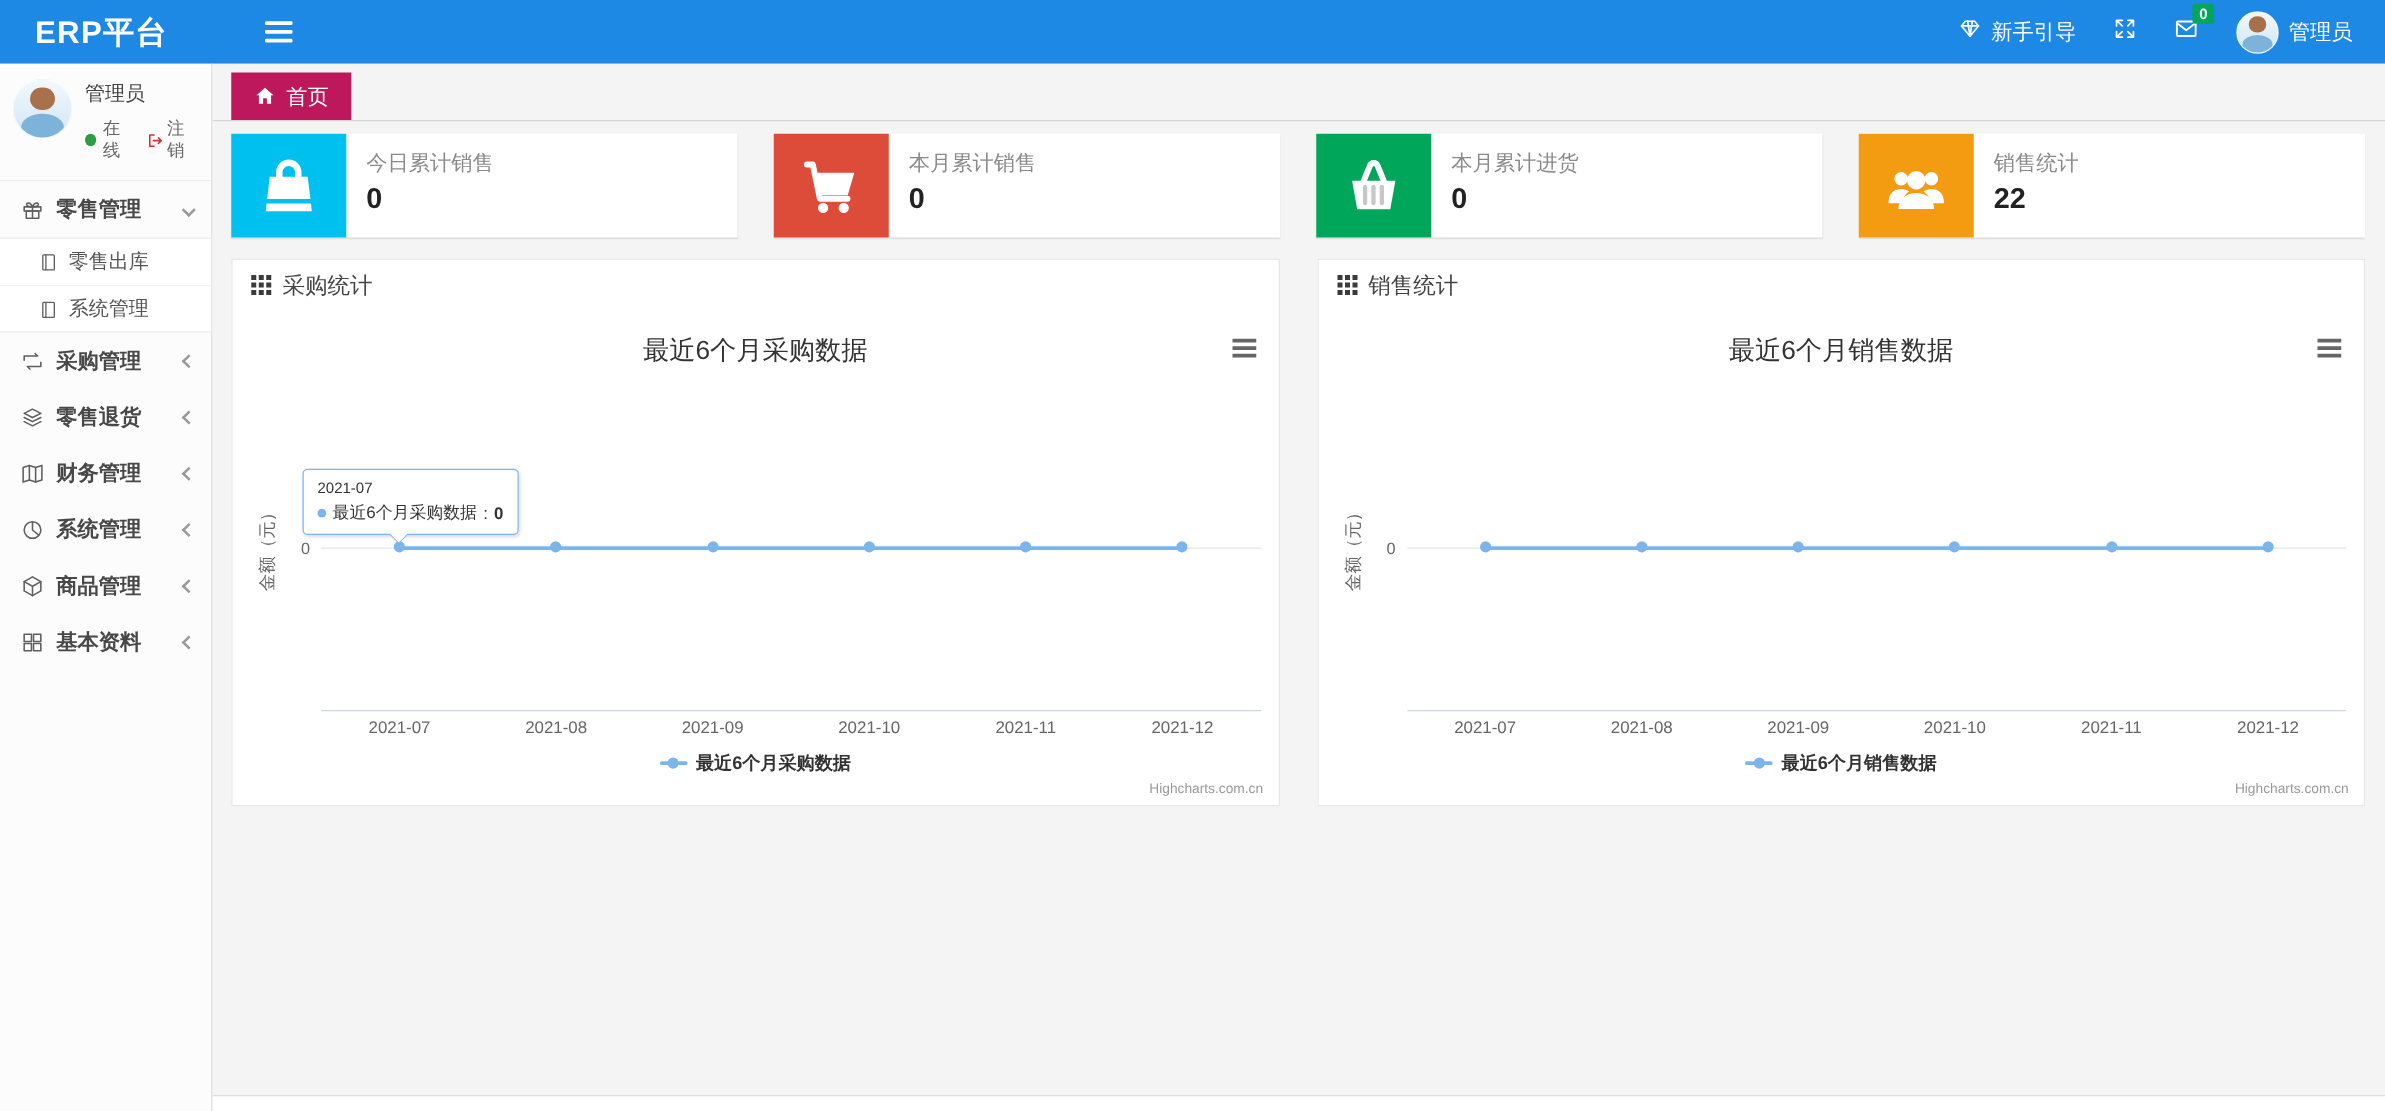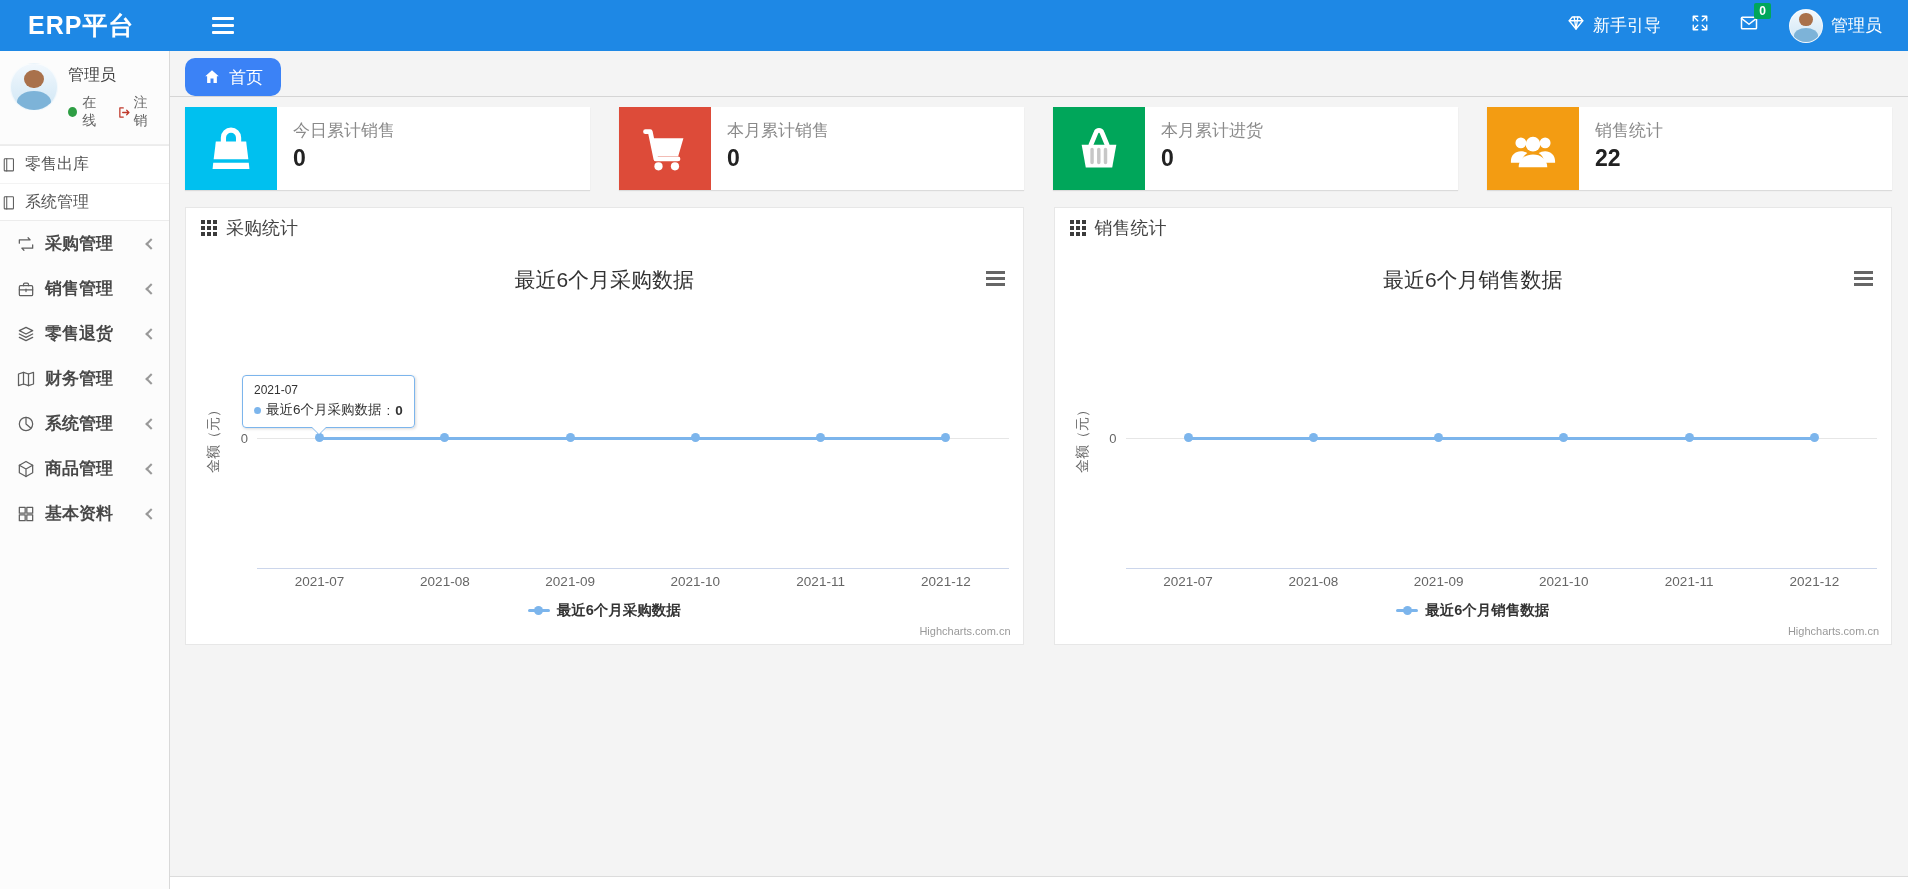--- a/index.html
+++ b/index.html
@@ -37,21 +37,21 @@
   .menu { list-style:none; border-top:1px solid #eee; margin-top:4px; }
   .menu-item { height:45px; display:flex; align-items:center; padding:0 14px 0 16px;
     font-size:17px; font-weight:bold; color:#484848; cursor:pointer; }
   .menu-item .mi-icon { width:20px; height:20px; margin-right:9px; flex:none; }
   .mi-icon svg { width:100%; height:100%; stroke:#5f5f5f; fill:none; stroke-width:1.5; stroke-linecap:round; stroke-linejoin:round; }
   .chev { width:8px; height:8px; border-right:2px solid #999; border-bottom:2px solid #999;
     margin-left:auto; flex:none; }
   .chev.down { transform:rotate(45deg); }
   .chev.left { transform:rotate(135deg); }
   .submenu { list-style:none; background:#fff; border-top:1px solid #ececec; border-bottom:1px solid #ececec; }
-  .submenu-item { height:37px; display:flex; align-items:center; 
+  .submenu-item { height:37px; display:flex; align-items:center; padding-left:30px;
     font-size:16px; color:#555; cursor:pointer; }
   .submenu-item + .submenu-item { border-top:1px solid #f3f3f3; }
   .submenu-item .mi-icon { width:17px; height:17px; margin-right:8px; }
 
   
   .tabbar { height:46px; border-bottom:1px solid #d5d5d5; padding:8px 0 0 15px; display:flex; align-items:flex-end; }
   .tab { height:38px; background:#4a9ff5; color:#fff; display:inline-flex; align-items:center;
     gap:8px; padding:0 18px; font-size:17px; cursor:pointer; }
   .tab svg { width:18px; height:18px; fill:#fff; }
 
@@ -174,20 +174,32 @@
             <svg width="15" height="15" viewBox="0 0 24 24" style="stroke:#c0392b;fill:none;stroke-width:2.2;stroke-linecap:round;stroke-linejoin:round">
                 <path d="M11 4H5v16h6M10 12h11M17 8l4 4-4 4"></path>
               </svg>
             <span>注销</span>
           </span>
         </div>
       </div>
     </div>
 
     <ul class="menu">
+      <li class="menu-item">
+        <span class="mi-icon">
+          <svg viewBox="0 0 24 24">
+              <path d="M4 9h16v4H4z"></path>
+              <path d="M6 13h12v7H6z"></path>
+              <path d="M12 9v11"></path>
+              <path d="M12 9C10 4 5.2 4.8 6.6 7.4 7.6 9 12 9 12 9zm0 0c2-5 6.8-4.2 5.4-1.6C16.4 9 12 9 12 9z"></path>
+            </svg>
+        </span>
+        <span>零售管理</span>
+        <span class="chev down"></span>
+      </li>
       <ul class="submenu">
         <li class="submenu-item">
           <span class="mi-icon">
             <svg viewBox="0 0 24 24">
                 <rect x="6" y="4" width="13" height="17" rx="1"></rect>
                 <path d="M9.5 4v17"></path>
               </svg>
           </span>
           <span>零售出库</span>
         </li>
@@ -207,30 +219,20 @@
           <svg viewBox="0 0 24 24">
               <path d="M4 7h13M17 7l-2.5-2.5M4 7v4M20 17H7M7 17l2.5 2.5M20 17v-4"></path>
             </svg>
         </span>
         <span>采购管理</span>
         <span class="chev left"></span>
       </li>
       <li class="menu-item">
         <span class="mi-icon">
           <svg viewBox="0 0 24 24">
-              <rect x="4" y="8" width="16" height="12" rx="1.5"></rect>
-              <path d="M9 8V6.5A1.5 1.5 0 0 1 10.5 5h3A1.5 1.5 0 0 1 15 6.5V8M4 13h16M12 12v3"></path>
-            </svg>
-        </span>
-        <span>销售管理</span>
-        <span class="chev left"></span>
-      </li>
-      <li class="menu-item">
-        <span class="mi-icon">
-          <svg viewBox="0 0 24 24">
               <path d="M12 4l8 4-8 4-8-4z"></path>
               <path d="M4 12l8 4 8-4M4 16l8 4 8-4"></path>
             </svg>
         </span>
         <span>零售退货</span>
         <span class="chev left"></span>
       </li>
       <li class="menu-item">
         <span class="mi-icon">
           <svg viewBox="0 0 24 24">
@@ -271,21 +273,21 @@
             </svg>
         </span>
         <span>基本资料</span>
         <span class="chev left"></span>
       </li>
     </ul>
   </div>
 
   <div class="main">
     <div class="tabbar">
-      <div class="tab" style="background-color: #3b82f6; border-radius: 10px;">
+      <div class="tab" style="background-color: #be185d;">
         <svg viewBox="0 0 24 24">
             <path d="M12 3l9 8h-2.5v9H14v-6h-4v6H5.5v-9H3z"></path>
           </svg>
         <span>首页</span>
       </div>
     </div>
 
     <div class="content">
 
       <div class="cards-row">

